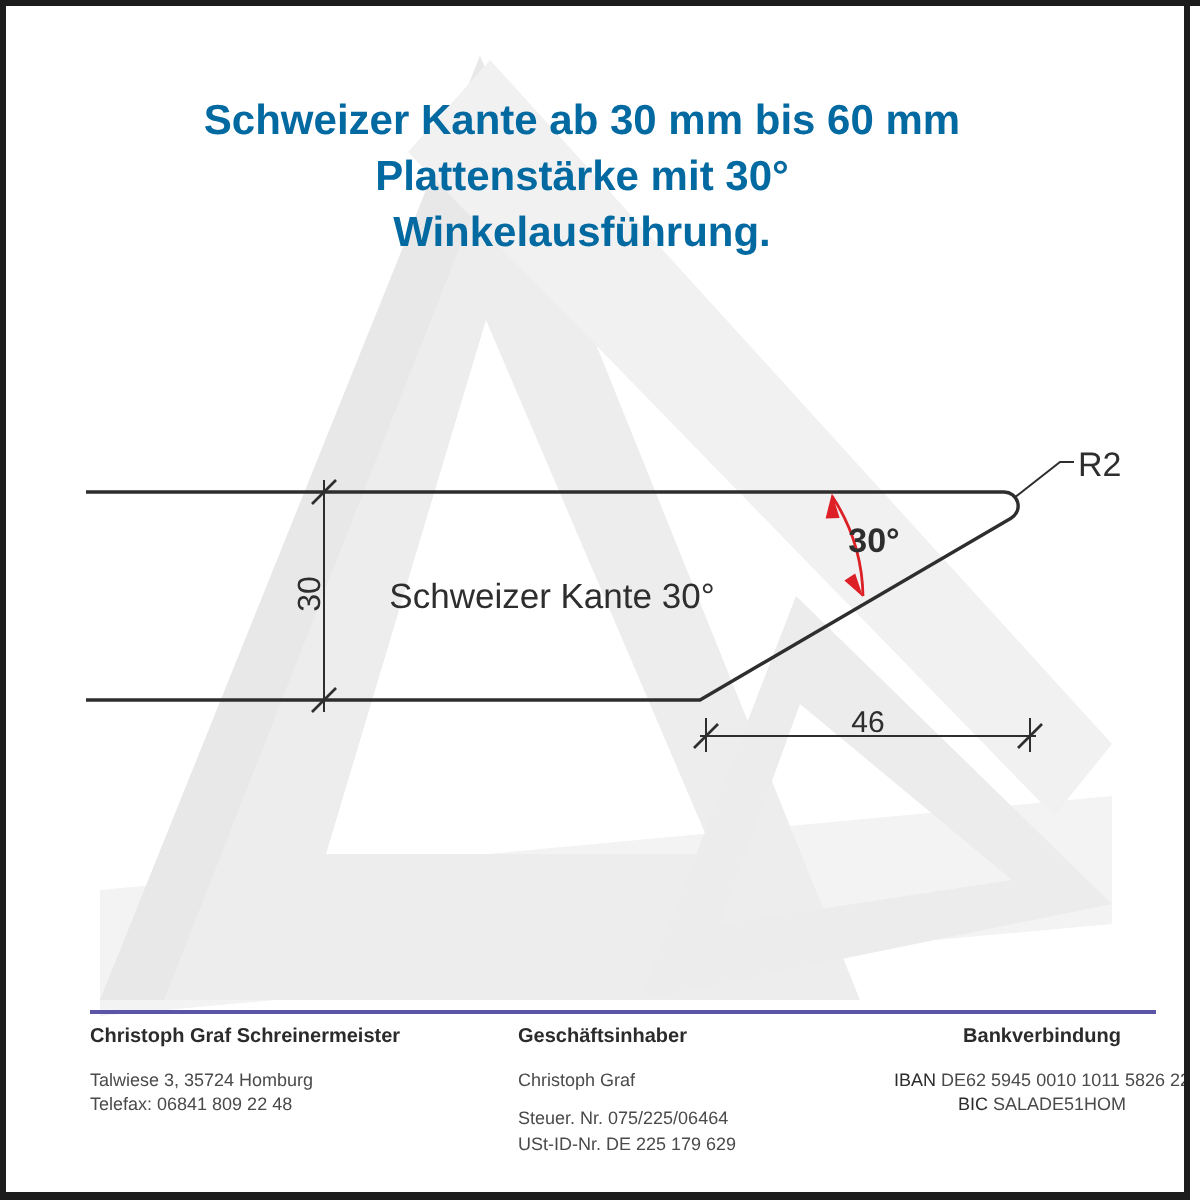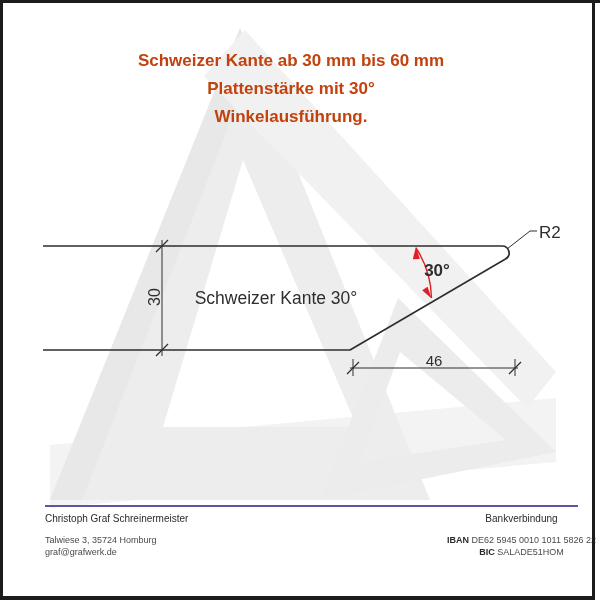--- a/index.html
+++ b/index.html
@@ -11,35 +11,35 @@
   .frame{position:absolute;background:#1c1c1c;z-index:6;}
   .frame-top{left:0;top:0;width:600px;height:3px;}
   .frame-left{left:0;top:0;width:3px;height:600px;}
   .frame-right{left:592px;top:0;width:3px;height:598px;}
   .frame-bottom{left:0;top:596px;width:595px;height:4px;}
 
   .watermark{position:absolute;left:0;top:0;z-index:1;}
 
   .title{
     position:absolute;left:0;top:47px;width:582px;z-index:2;
-    text-align:center;color:#c2410c;font-weight:bold;
-    font-size:17px;line-height:28px;letter-spacing:0px;
+    text-align:center;color:#0369a1;font-weight:bold;
+    font-size:21px;line-height:28px;letter-spacing:0px;
   }
 
   .drawing{position:absolute;left:0;top:0;z-index:3;}
   .drawing text{fill:#2e2e2e;}
 
   .footer-divider{position:absolute;left:45px;top:505px;width:533px;height:2px;background:#5b54a7;z-index:4;}
   .footer-col{position:absolute;top:513px;z-index:4;color:#4a4a4a;font-size:9px;line-height:12.3px;}
-  .footer-col .heading{font-size:10px;font-weight:normal;color:#2b2b2b;margin:0 0 9px 0;line-height:12px;}
+  .footer-col .heading{font-size:10px;font-weight:bold;color:#2b2b2b;margin:0 0 9px 0;line-height:12px;}
   .col-1{left:45px;}
   .col-2{left:259px;}
   .col-3{left:447px;text-align:center;}
   .block-gap{margin-top:7px;}
-  .b{font-weight:bold;color:#2b2b2b;}
+  .b{font-weight:normal;color:#2b2b2b;}
 </style>
 </head>
 <body>
 
 <div class="page">
 
   <svg class="watermark" width="600" height="600" viewBox="0 0 600 600" aria-hidden="true">
 
     <polygon points="50,445 556,398 556,462 50,508" fill="#f3f3f3"></polygon>
 
@@ -91,23 +91,29 @@
     </g>
 
     <text x="276" y="304" text-anchor="middle" font-size="17.5">Schweizer Kante 30°</text>
   </svg>
 
   <div class="footer-divider"></div>
 
   <div class="footer-col col-1">
     <div class="heading">Christoph Graf Schreinermeister</div>
     <div>Talwiese 3, 35724 Homburg</div>
-    <div>graf@grafwerk.de</div>
+    <div>Telefax: 06841 809 22 48</div>
   </div>
 
+  <div class="footer-col col-2">
+    <div class="heading">Geschäftsinhaber</div>
+    <div>Christoph Graf</div>
+    <div class="block-gap">Steuer. Nr. 075/225/06464</div>
+    <div>USt-ID-Nr. DE 225 179 629</div>
+  </div>
 
   <div class="footer-col col-3">
     <div class="heading">Bankverbindung</div>
     <div class="block-gap">
       <span class="b">IBAN</span>
       <span>DE62 5945 0010 1011 5826 22</span>
     </div>
     <div>
       <span class="b">BIC</span>
       <span>SALADE51HOM</span>

